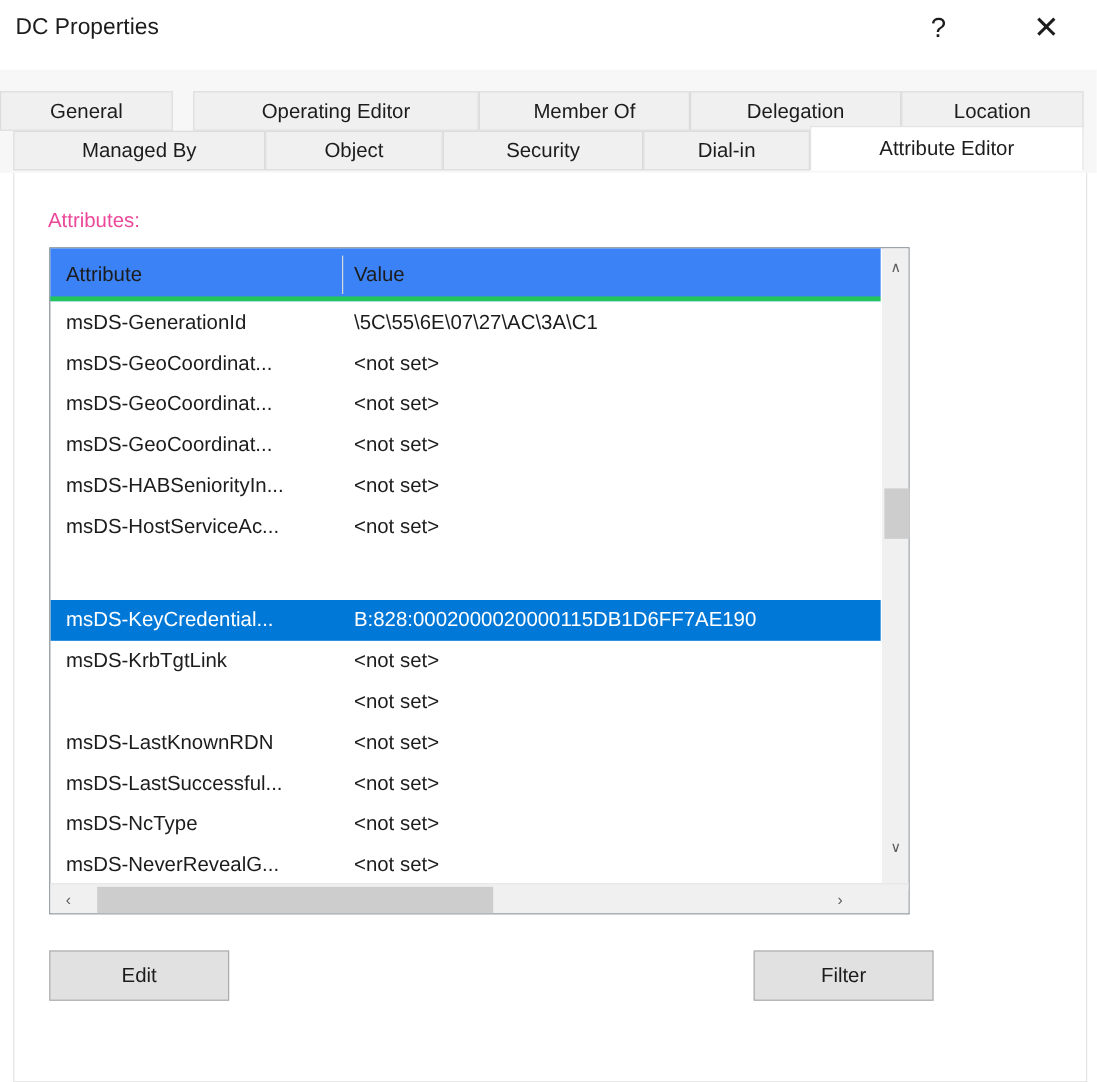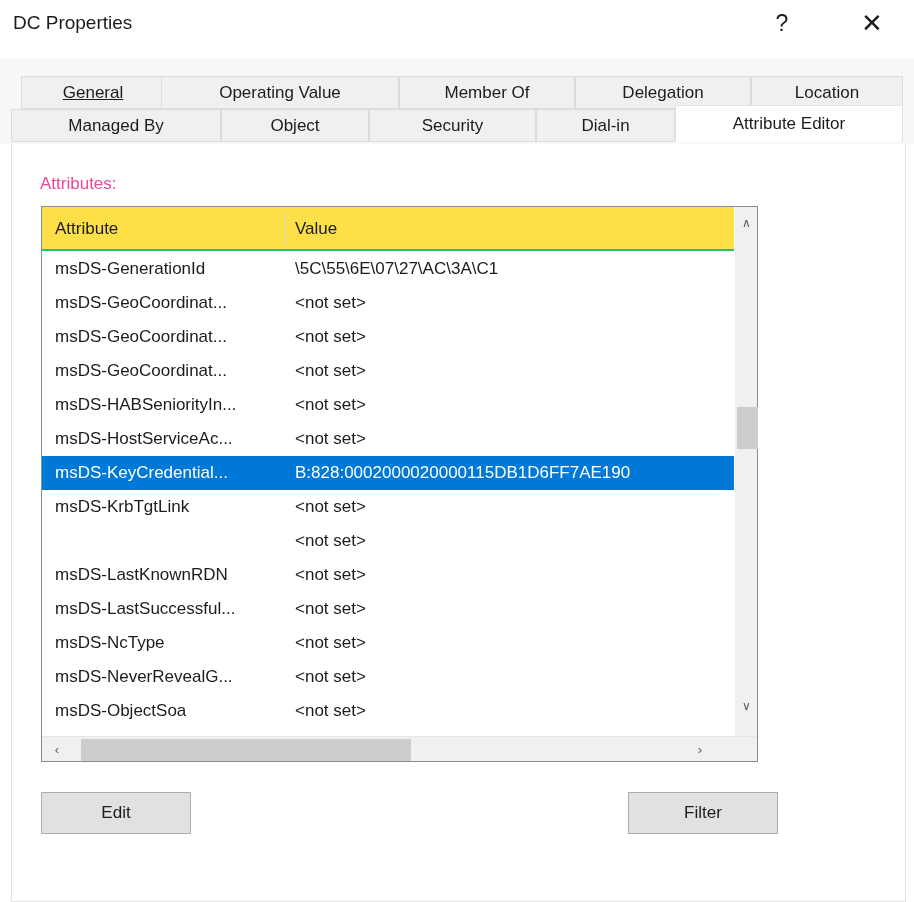--- a/index.html
+++ b/index.html
@@ -102,22 +102,22 @@
     left: 29px; top: 62px;
     width: 717px; height: 556px;
     background: #ffffff;
     border: 1px solid #868e96;
   }
 
   #list-header {
     position: absolute;
     left: 0; top: 0;
     width: 694px; height: 44px;
-    background: #fde047;
-    border-bottom: 2px solid #22c55e;
+    background: #3b82f6;
+    border-bottom: 4px solid #22c55e;
   }
   .col-head {
     position: absolute;
     top: 12px;
     font-size: 17px;
     color: #1c1c1c;
     white-space: nowrap;
   }
   #head-attribute { left: 13px; }
   #head-value { left: 253px; }
@@ -133,21 +133,21 @@
     left: 0; top: 45px;
     width: 694px; height: 484px;
     overflow: hidden;
   }
   .row {
     position: relative;
     height: 34px;
     width: 694px;
     cursor: default;
   }
-  .row.selected { background: #0078d7; }
+  .row.selected { background: #0078d7; margin-top: 44px; }
   .cell {
     position: absolute;
     top: 7px;
     font-size: 17px;
     color: #1c1c1c;
     white-space: nowrap;
   }
   .row.selected .cell { color: #ffffff; }
   .cell-attr { left: 13px; }
   .cell-val  { left: 253px; }
@@ -222,25 +222,25 @@
 <div id="dialog">
 
   <div id="titlebar">
     <div id="title-text">DC Properties</div>
     <button class="title-btn" id="help-btn">?</button>
     <button class="title-btn" id="close-btn">✕</button>
   </div>
 
   <div id="tabstrip">
     <div class="tab-row" id="tab-row-1">
-        <div class="tab" style="left: 21px; width: 144px; text-decoration: underline;">
+        <div class="tab" style="left: 0; width: 144px;">
           <span>General</span>
         </div>
         <div class="tab" style="left: 161px; width: 238px;">
-          <span>Operating Value</span>
+          <span>Operating Editor</span>
         </div>
         <div class="tab" style="left: 399px; width: 176px;">
           <span>Member Of</span>
         </div>
         <div class="tab" style="left: 575px; width: 176px;">
           <span>Delegation</span>
         </div>
         <div class="tab" style="left: 751px; width: 152px;">
           <span>Location</span>
         </div>

